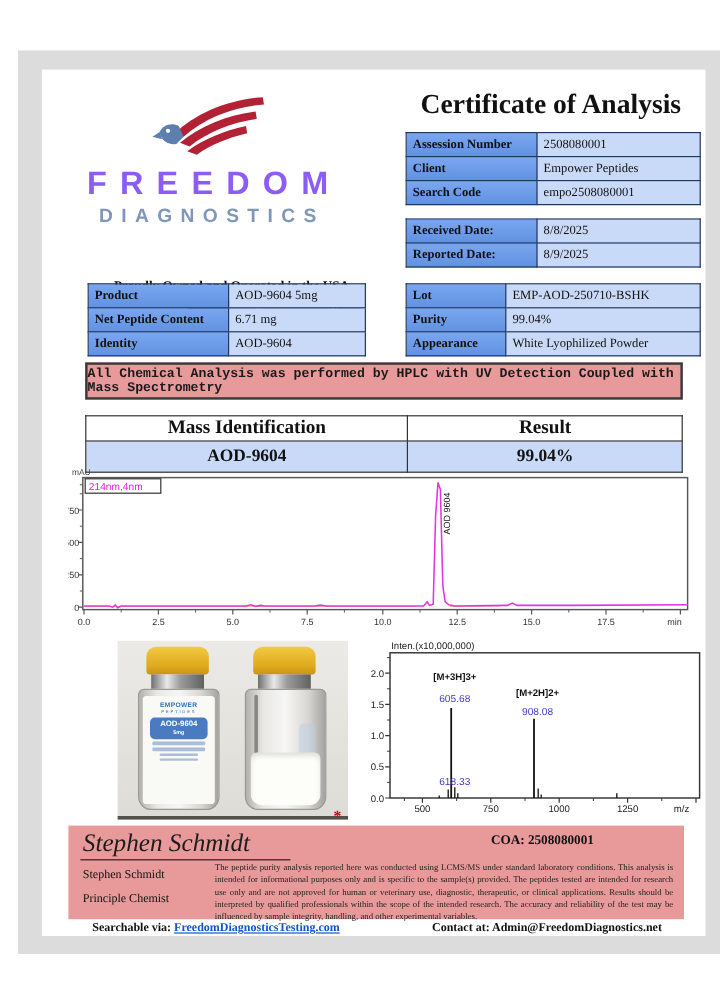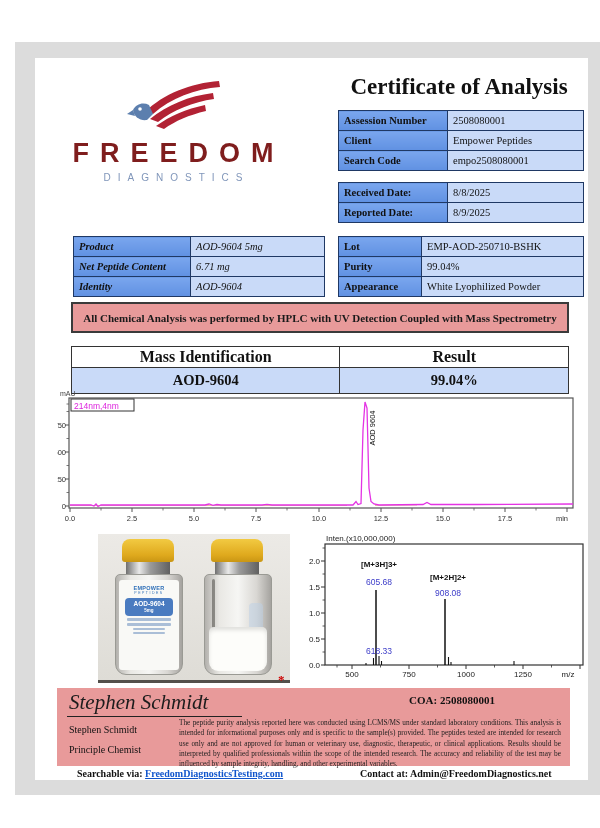--- a/index.html
+++ b/index.html
@@ -5,22 +5,22 @@
   html,body{margin:0;padding:0;}
   .canvas{position:relative;width:600px;height:828px;background:#ffffff;overflow:hidden;
           font-family:"Liberation Serif",serif;color:#111;}
   .mat{position:absolute;left:15px;top:42px;width:585px;height:753px;background:#dcdcdc;}
   .page{position:absolute;left:35px;top:58px;width:553px;height:722px;background:#ffffff;}
 
   
   .logo-block{position:absolute;left:18px;top:20px;width:240px;text-align:center;}
   .eagle{display:block;margin:0 auto;}
   .brand{font-family:"Liberation Sans",sans-serif;font-weight:bold;font-size:27px;
-         letter-spacing:11px;color:#7f1d1d;margin-top:2px;padding-left:11px;}
-  .brand-sub{font-family:"Liberation Sans",sans-serif;font-weight:normal;font-size:10px;
+         letter-spacing:11px;color:#8b5cf6;margin-top:2px;padding-left:11px;}
+  .brand-sub{font-family:"Liberation Sans",sans-serif;font-weight:bold;font-size:16px;
          letter-spacing:7px;color:#8096ba;margin-top:3px;padding-left:7px;}
   .tagline{position:absolute;left:0;top:155px;width:280px;text-align:center;
            font-weight:bold;font-size:11px;}
   .searchline{position:absolute;left:0;top:170px;width:280px;text-align:center;
               font-weight:bold;font-size:10.5px;}
   .searchline-b{position:absolute;left:40px;top:710px;width:210px;text-align:center;
               font-weight:bold;font-size:10px;}
   a.lnk{color:#1155cc;text-decoration:underline;font-weight:bold;}
   .contact{position:absolute;left:325px;top:710px;width:220px;
            font-weight:bold;font-size:10px;color:#111;}
@@ -29,28 +29,28 @@
              font-weight:bold;font-size:23px;}
 
   
   table{border-collapse:collapse;font-size:10.5px;font-family:"Liberation Serif",serif;}
   td{border:1px solid #1f3864;padding:1px 5px;height:17px;margin-left:48px;}
   td.lbl{background:linear-gradient(180deg,#7aa6ee,#6091e2);font-weight:bold;}
   td.val{background:#c9daf8;}
   .info-table{position:absolute;left:303px;top:52px;width:246px;}
   .date-table{position:absolute;left:303px;top:124px;width:246px;}
   .info-table td.lbl,.date-table td.lbl{width:98px;}
-  .product-table{position:absolute;left:38px;top:178px;width:252px;font-style:italic;}
+  .product-table{position:absolute;left:38px;top:178px;width:232px;}
   .product-table td.lbl{width:106px;}
   .lot-table{position:absolute;left:303px;top:178px;width:246px;}
   .lot-table td.lbl{width:72px;}
 
   .banner{position:absolute;left:36px;top:244px;width:494px;height:27px;
           background:#e89a9a;border:2px solid #3a3a3a;display:flex;align-items:center;
-          justify-content:center;font-weight:bold;font-size:11px;color:#1a1a1a;}
+          justify-content:center;font-weight:bold;font-size:11px;color:#1a1a1a;font-family:Liberation Mono, monospace;}
 
   .mass-table{position:absolute;left:36px;top:288px;width:498px;}
   .mass-table td{border:1.5px solid #333;text-align:center;}
   .mass-table .hd{background:#fff;font-weight:bold;font-size:16px;height:18px;}
   .mass-table .vl{background:#c9daf8;font-weight:bold;font-size:14.5px;height:23px;}
   .mass-table .c1{width:54%;}
 
   .chrom{position:absolute;left:22px;top:330px;}
   .spec{position:absolute;left:267px;top:474px;}
 

